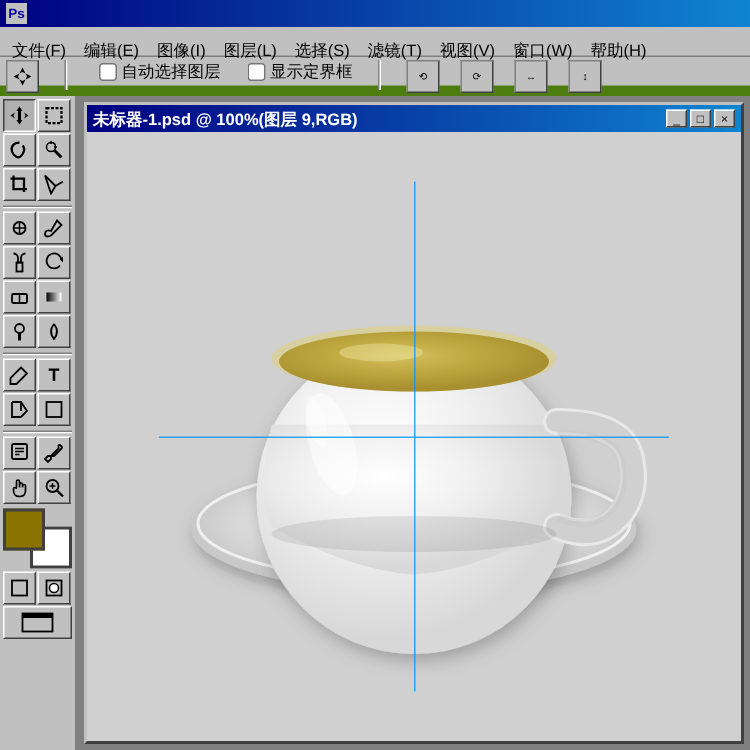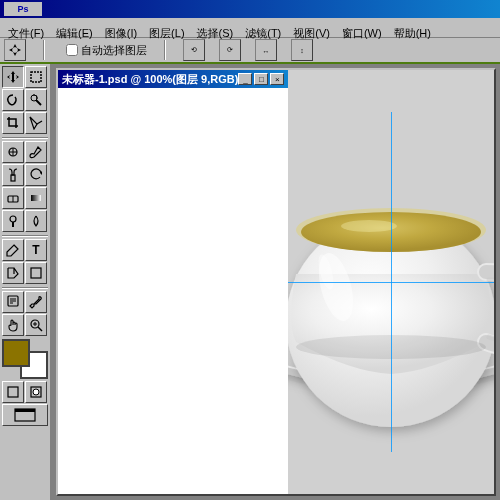--- a/index.html
+++ b/index.html
@@ -17,21 +17,21 @@
       background: linear-gradient(to right, #000080, #1084d0);
       color: white;
       height: 18px;
       display: flex;
       align-items: center;
       padding: 0 4px;
       font-size: 11px;
       font-weight: bold;
     }
     #title-bar-icon {
-      width: 38px;
+      width: 14px;
       height: 14px;
       margin-right: 4px;
       background: #c0c0c0;
       display: flex;
       align-items: center;
       justify-content: center;
       font-size: 9px;
       color: #000;
     }
 
@@ -50,23 +50,22 @@
       cursor: pointer;
       white-space: nowrap;
       margin-top: 12px;
     }
 
     
     #toolbar {
       background: #c0c0c0;
       height: 26px;
       display: flex;
-      align-items: center;
       padding: 2px 4px;
-      border-bottom: 2px solid #4d7c0f;
+      border-bottom: 7px solid #4d7c0f;
       gap: 14px;
     }
     .toolbar-btn {
       width: 22px;
       height: 22px;
       background: #c0c0c0;
       border: 1px solid #808080;
       border-right-color: #404040;
       border-bottom-color: #404040;
       display: flex;
@@ -188,20 +187,21 @@
       position: absolute;
       top: 4px;
       left: 4px;
       right: 4px;
       bottom: 4px;
       background: white;
       border: 2px solid #404040;
       border-top-color: #c0c0c0;
       border-left-color: #c0c0c0;
       display: flex;
+      flex-direction: column;
     }
 
     
     #doc-title-bar {
       background: linear-gradient(to right, #000080, #1084d0);
       color: white;
       height: 18px;
       display: flex;
       align-items: center;
       justify-content: space-between;
@@ -293,20 +293,24 @@
 <div id="toolbar">
   <div class="toolbar-btn">
     <svg width="14" height="14" viewBox="0 0 14 14" fill="none">
       <polygon points="7,1 9,5 7,4 7,7 10,7 9,5 13,7 9,9 10,7 7,7 7,10 9,9 7,13 5,9 7,10 7,7 4,7 5,9 1,7 5,5 4,7 7,7 7,4 5,5" fill="#000"></polygon>
     </svg>
   </div>
   <div class="toolbar-separator"></div>
   <label class="toolbar-checkbox">
     <input type="checkbox" style="">
     <span>自动选择图层</span>
+  </label>
+  <label class="toolbar-checkbox">
+    <input type="checkbox" style="">
+    <span>显示定界框</span>
   </label>
   <div class="toolbar-separator"></div>
 
   <div class="toolbar-btn" style="font-size:7px">⟲</div>
   <div class="toolbar-btn" style="font-size:7px">⟳</div>
   <div class="toolbar-btn" style="font-size:7px">↔</div>
   <div class="toolbar-btn" style="font-size:7px">↕</div>
 </div>
 
 <div id="main-area">

